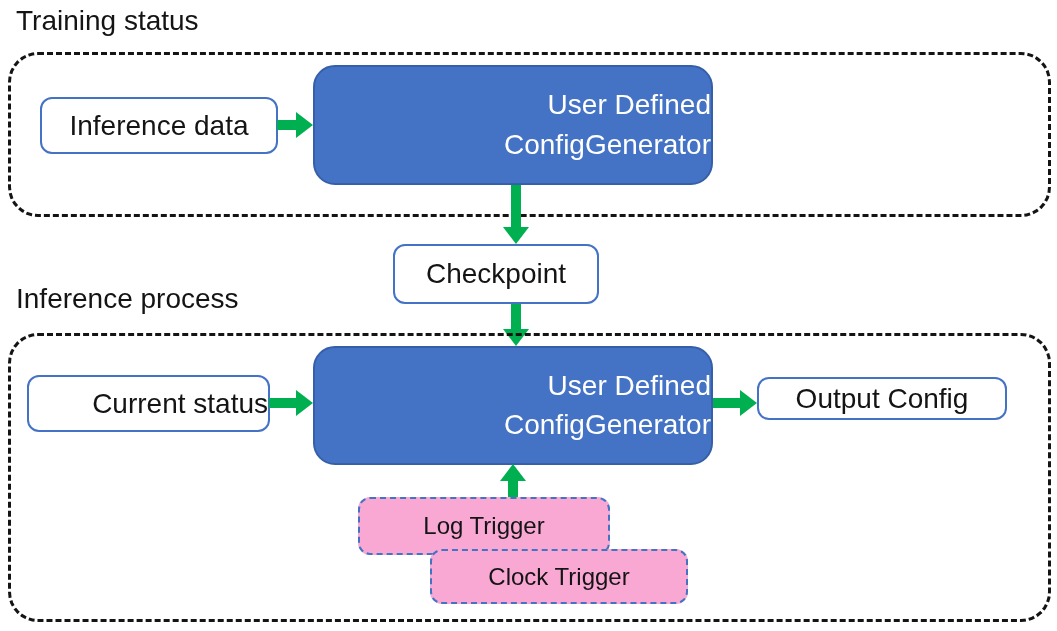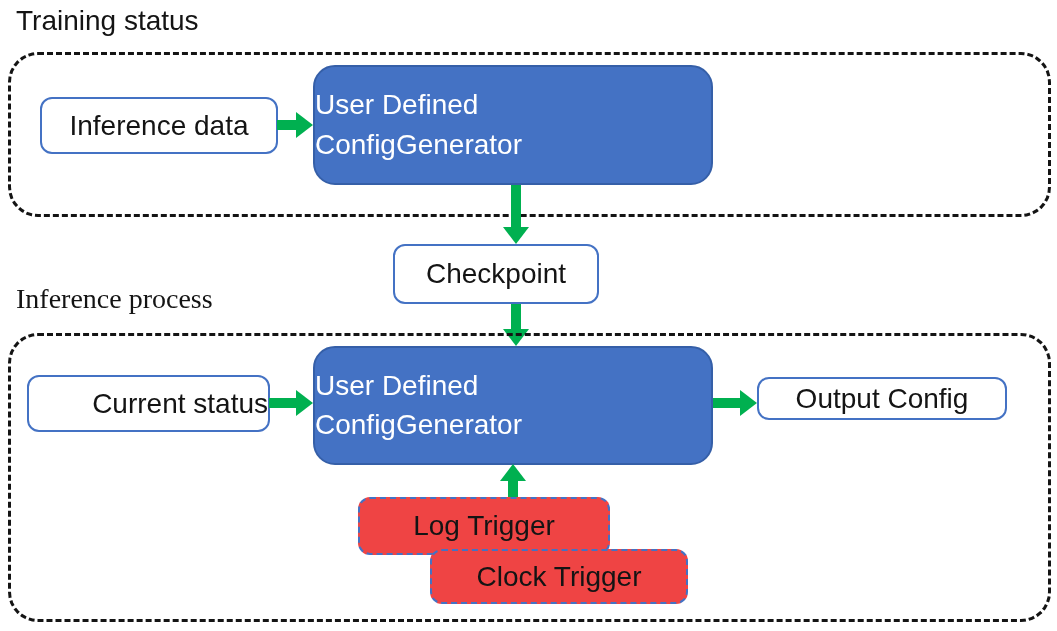--- a/index.html
+++ b/index.html
@@ -39,34 +39,34 @@
     font-size: 28px;
     color: var(--ink);
     white-space: nowrap;
   }
 
   .gen-box {
     background: var(--accent-blue);
     border: 2px solid var(--accent-blue-dark);
     border-radius: 22px;
     display: flex; flex-direction: column;
-    align-items: flex-start; justify-content: center;
+    align-items: flex-end; justify-content: center;
     gap: 7px;
     color: #ffffff;
     font-size: 28px;
     line-height: 1.15;
     text-align: center;
   }
 
   .trigger-box {
-    background: #ef4444;
+    background: #f9a8d4;
     border: 2.5px dashed var(--accent-blue);
     border-radius: 12px;
     display: flex; align-items: center; justify-content: center;
-    font-size: 28px;
+    font-size: 24px;
     color: var(--ink);
     white-space: nowrap;
   }
 
   
   .arrow-h { display: flex; align-items: center; height: 26px; }
   .arrow-h .shaft { flex: 1; height: 10px; background: var(--arrow-green); }
   .arrow-h .head {
     width: 0; height: 0;
     border-top: 13px solid transparent;
@@ -116,21 +116,21 @@
 
 <div class="abs io-box" style="left:393px; top:244px; width:206px; height:60px;">
   <span>Checkpoint</span>
 </div>
 
 <div class="abs arrow-v down" style="left:503px; top:304px; height:42px;">
   <div class="shaft"></div>
   <div class="head"></div>
 </div>
 
-<div class="abs section-label" style="left:16px; top:282px;font-family:Liberation Serif, serif;">Inference process</div>
+<div class="abs section-label" style="left:16px; top:282px;">Inference process</div>
 
 <div class="abs process-container" style="left:8px; top:333px; width:1043px; height:289px;"></div>
 
 <div class="abs io-box" style="left:27px; top:375px; width:243px; height:57px;justify-content:flex-end;">
   <span>Current status</span>
 </div>
 
 <div class="abs arrow-h" style="left:269px; top:390px; width:44px;">
   <div class="shaft"></div>
   <div class="head"></div>

